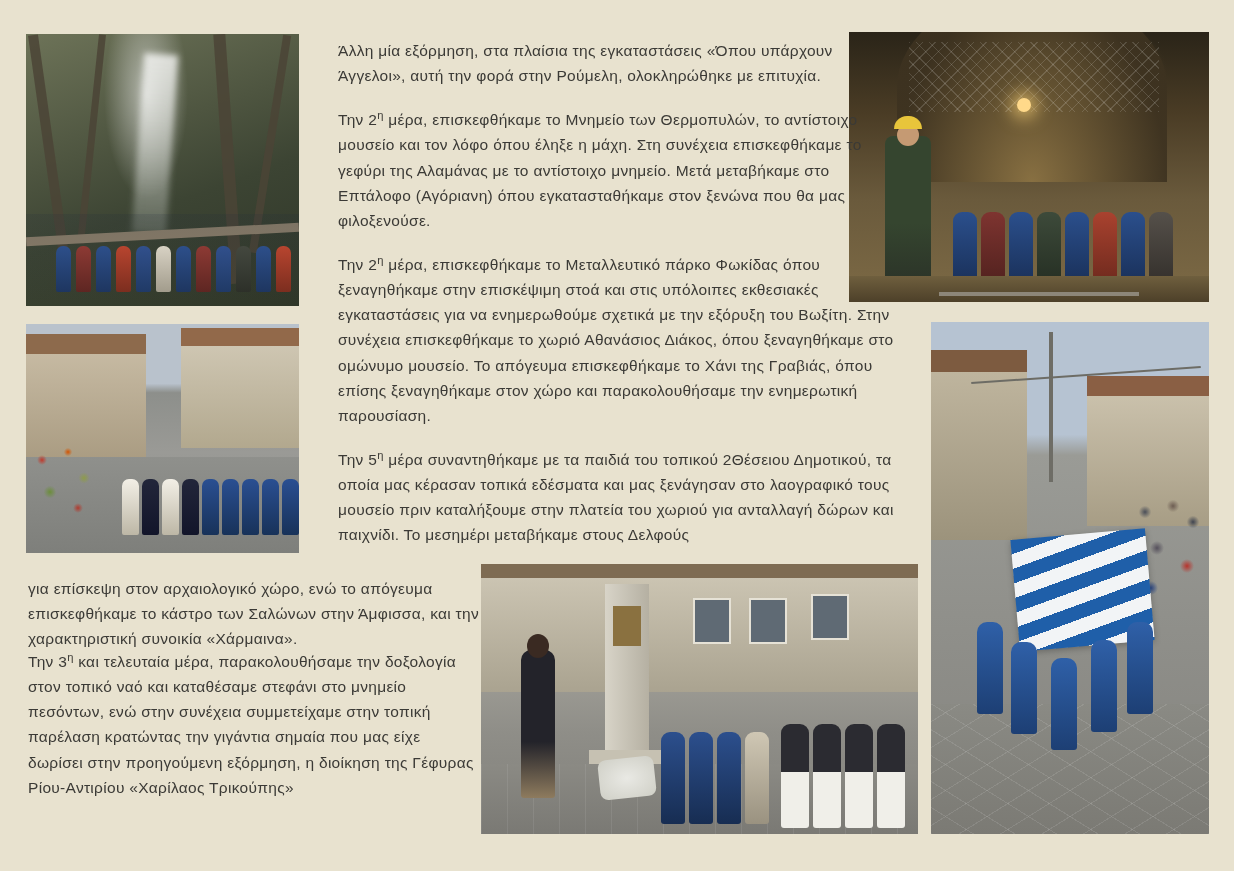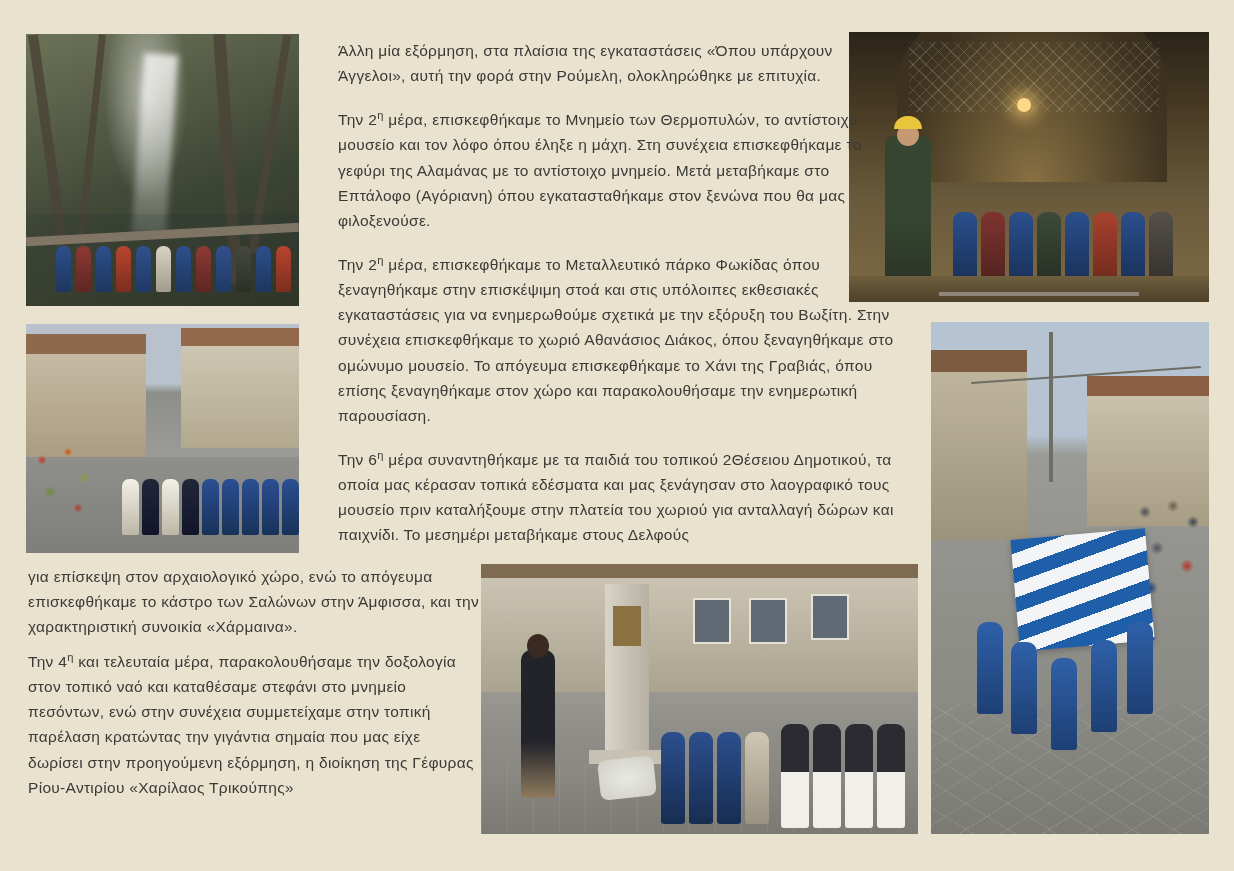--- a/index.html
+++ b/index.html
@@ -29,21 +29,21 @@
     font-size: 15.5px;
     line-height: 1.62;
     letter-spacing: 0.3px;
   }
   .text-col p {
     margin: 0 0 18px 0;
   }
   .text-wide {
     position: absolute;
     left: 28px;
-    top: 564px;
+    top: 576px;
     width: 468px;
     color: #3b3a36;
     font-size: 15.5px;
     line-height: 1.62;
     letter-spacing: 0.3px;
   }
   .text-wide p {
     margin: 0 0 18px 0;
   }
   .text-lower {
@@ -420,24 +420,24 @@
         <div class="trad" style="left:364px"></div>
         <div class="trad" style="left:396px"></div>
       </div>
     </div>
   </div>
 
   <div class="text-col">
     <p>Άλλη μία εξόρμηση, στα πλαίσια της εγκαταστάσεις «Όπου υπάρχουν Άγγελοι», αυτή την φορά στην Ρούμελη, ολοκληρώθηκε με επιτυχία.</p>
     <p><span>Την 2</span><sup>η</sup><span> μέρα, επισκεφθήκαμε το Μνημείο των Θερμοπυλών, το αντίστοιχο μουσείο και τον λόφο όπου έληξε η μάχη. Στη συνέχεια επισκεφθήκαμε το γεφύρι της Αλαμάνας με το αντίστοιχο μνημείο. Μετά μεταβήκαμε στο Επτάλοφο (Αγόριανη) όπου εγκατασταθήκαμε στον ξενώνα που θα μας φιλοξενούσε.</span></p>
     <p><span>Την 2</span><sup>η</sup><span> μέρα, επισκεφθήκαμε το Μεταλλευτικό πάρκο Φωκίδας όπου ξεναγηθήκαμε στην επισκέψιμη στοά και στις υπόλοιπες εκθεσιακές εγκαταστάσεις για να ενημερωθούμε σχετικά με την εξόρυξη του Βωξίτη. Στην συνέχεια επισκεφθήκαμε το χωριό Αθανάσιος Διάκος, όπου ξεναγηθήκαμε στο ομώνυμο μουσείο. Το απόγευμα επισκεφθήκαμε το Χάνι της Γραβιάς, όπου επίσης ξεναγηθήκαμε στον χώρο και παρακολουθήσαμε την ενημερωτική παρουσίαση.</span></p>
-    <p><span>Την 6</span><sup>η</sup><span> μέρα συναντηθήκαμε με τα παιδιά του τοπικού 2Θέσειου Δημοτικού, τα οποία μας κέρασαν τοπικά εδέσματα και μας ξενάγησαν στο λαογραφικό τους μουσείο πριν καταλήξουμε στην πλατεία του χωριού για ανταλλαγή δώρων και παιχνίδι. Το μεσημέρι μεταβήκαμε στους Δελφούς</span></p>
+    <p><span>Την 5</span><sup>η</sup><span> μέρα συναντηθήκαμε με τα παιδιά του τοπικού 2Θέσειου Δημοτικού, τα οποία μας κέρασαν τοπικά εδέσματα και μας ξενάγησαν στο λαογραφικό τους μουσείο πριν καταλήξουμε στην πλατεία του χωριού για ανταλλαγή δώρων και παιχνίδι. Το μεσημέρι μεταβήκαμε στους Δελφούς</span></p>
   </div>
 
   <div class="text-wide">
     <p>για επίσκεψη στον αρχαιολογικό χώρο, ενώ το απόγευμα επισκεφθήκαμε το κάστρο των Σαλώνων στην Άμφισσα, και την χαρακτηριστική συνοικία «Χάρμαινα».</p>
   </div>
 
   <div class="text-lower">
-    <p><span>Την 4</span><sup>η</sup><span> και τελευταία μέρα, παρακολουθήσαμε την δοξολογία στον τοπικό ναό και καταθέσαμε στεφάνι στο μνημείο πεσόντων, ενώ στην συνέχεια συμμετείχαμε στην τοπική παρέλαση κρατώντας την γιγάντια σημαία που μας είχε δωρίσει στην προηγούμενη εξόρμηση, η διοίκηση της Γέφυρας Ρίου-Αντιρίου «Χαρίλαος Τρικούπης»</span></p>
+    <p><span>Την 3</span><sup>η</sup><span> και τελευταία μέρα, παρακολουθήσαμε την δοξολογία στον τοπικό ναό και καταθέσαμε στεφάνι στο μνημείο πεσόντων, ενώ στην συνέχεια συμμετείχαμε στην τοπική παρέλαση κρατώντας την γιγάντια σημαία που μας είχε δωρίσει στην προηγούμενη εξόρμηση, η διοίκηση της Γέφυρας Ρίου-Αντιρίου «Χαρίλαος Τρικούπης»</span></p>
   </div>
 
 </div>
 
 </body></html>

